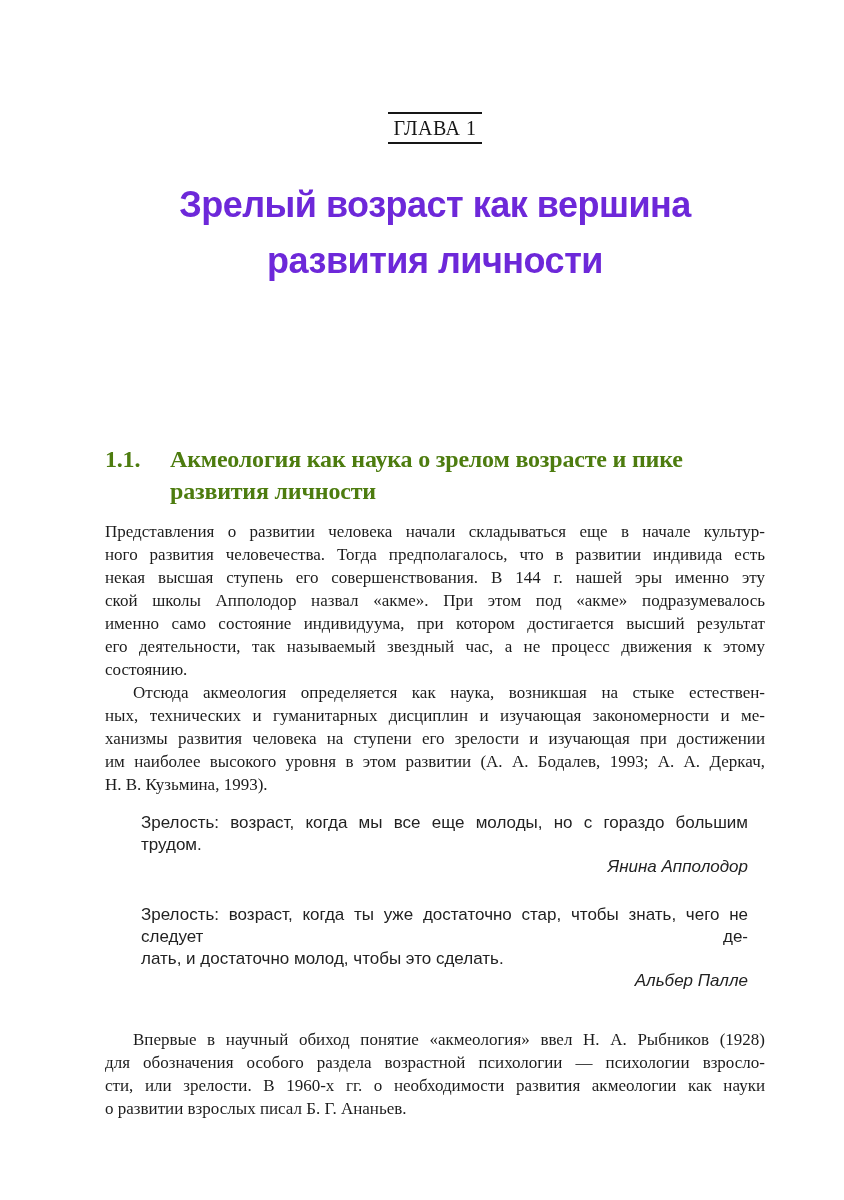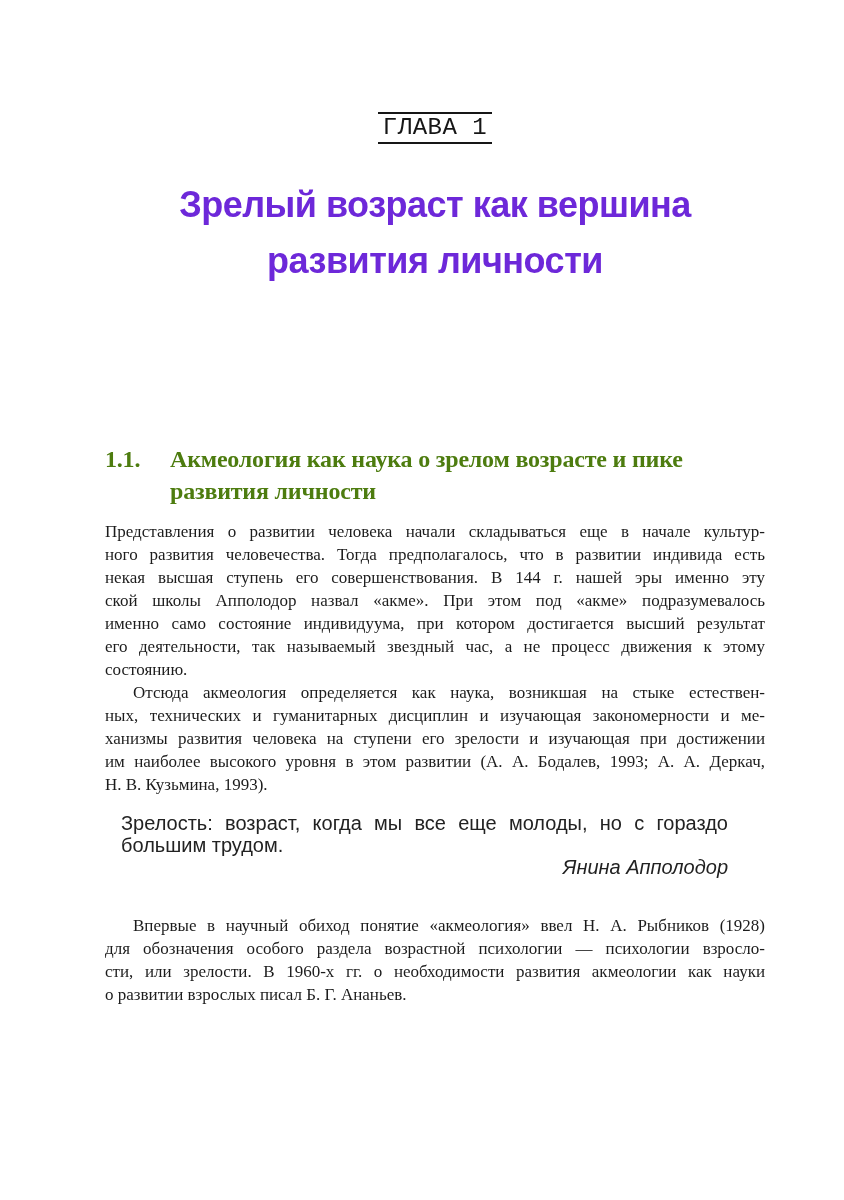--- a/index.html
+++ b/index.html
@@ -22,22 +22,22 @@
     width: 660px;
   }
 
   
   .chapter-label-row {
     margin-top: 112px;
     text-align: center;
   }
   .chapter-label {
     display: inline-block;
-    font-family: Liberation Mono, monospace;
-    font-size: 24px;
+    font-family: Liberation Serif, serif;
+    font-size: 20px;
     line-height: 22px;
     letter-spacing: 0.5px;
     color: #161616;
     border-top: 2px solid #161616;
     border-bottom: 2px solid #161616;
     padding: 3px 5px;
   }
 
   
   .chapter-title {
@@ -86,24 +86,24 @@
   }
   .justified .line:last-child {
     text-align-last: left;
   }
   .indent .line:first-child {
     text-indent: 28px;
   }
 
   
   .quote-block {
-    margin-left: 16px;
+    margin-left: 36px;
     width: 607px;
     font-family: "Liberation Sans", sans-serif;
-    font-size: 20px;
+    font-size: 17px;
     line-height: 22px;
     color: #222222;
   }
   .quote-1 { margin-top: 16px; }
   .quote-2 { margin-top: 26px; }
   .quote-attribution {
     text-align: right;
     font-style: italic;
   }
 </style>
@@ -148,20 +148,27 @@
         <div class="line">Н. В. Кузьмина, 1993).</div>
       </div>
 
     <div class="quote-block quote-1">
       <div class="quote-text justified">
           <div class="line">Зрелость: возраст, когда мы все еще молоды, но с гораздо большим трудом.</div>
         </div>
       <div class="quote-attribution">Янина Апполодор</div>
     </div>
 
+    <div class="quote-block quote-2">
+      <div class="quote-text justified">
+          <div class="line">Зрелость: возраст, когда ты уже достаточно стар, чтобы знать, чего не следует де-</div>
+          <div class="line">лать, и достаточно молод, чтобы это сделать.</div>
+        </div>
+      <div class="quote-attribution">Альбер Палле</div>
+    </div>
 
     <div class="body-para para-3 justified indent">
         <div class="line">Впервые в научный обиход понятие «акмеология» ввел Н. А. Рыбников (1928)</div>
         <div class="line">для обозначения особого раздела возрастной психологии — психологии взросло-</div>
         <div class="line">сти, или зрелости. В 1960-х гг. о необходимости развития акмеологии как науки</div>
         <div class="line">о развитии взрослых писал Б. Г. Ананьев.</div>
       </div>
 
   </div>
 </div>

